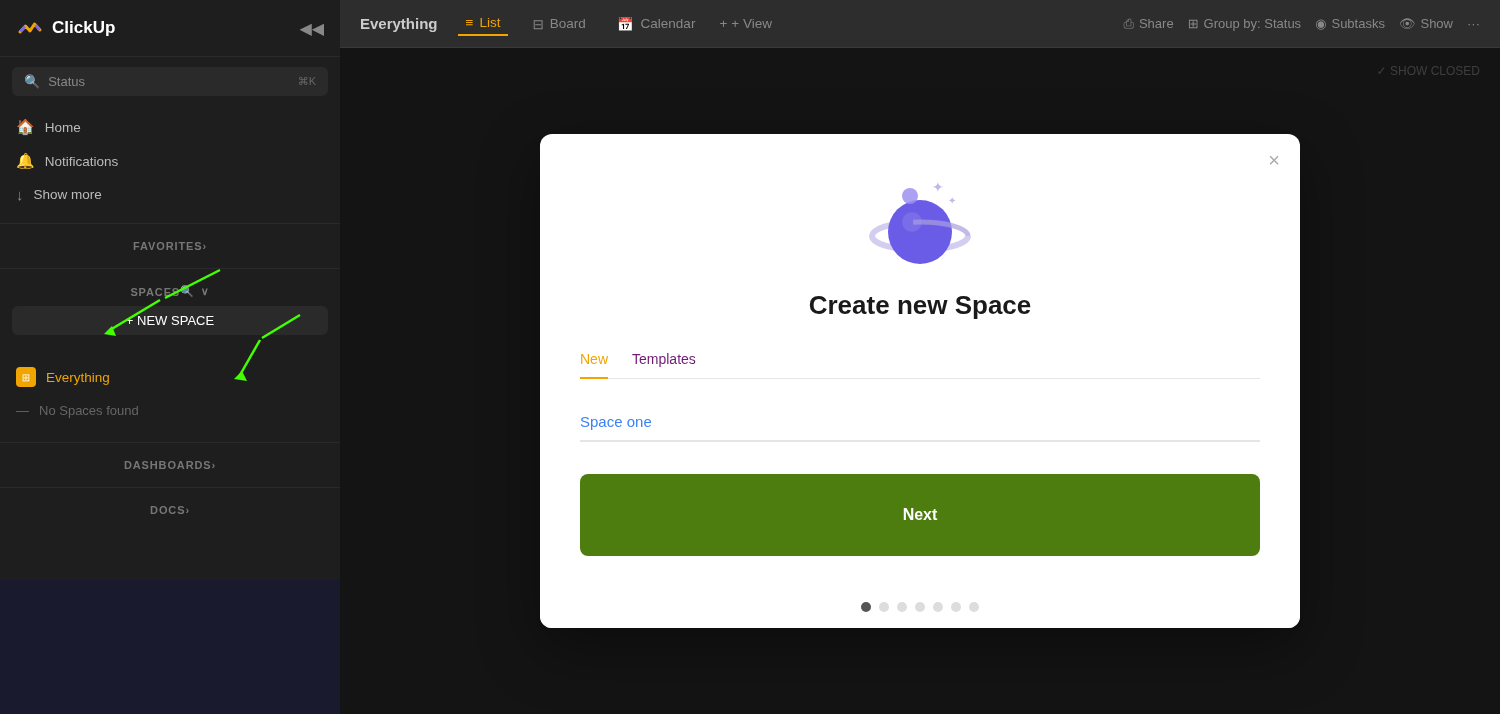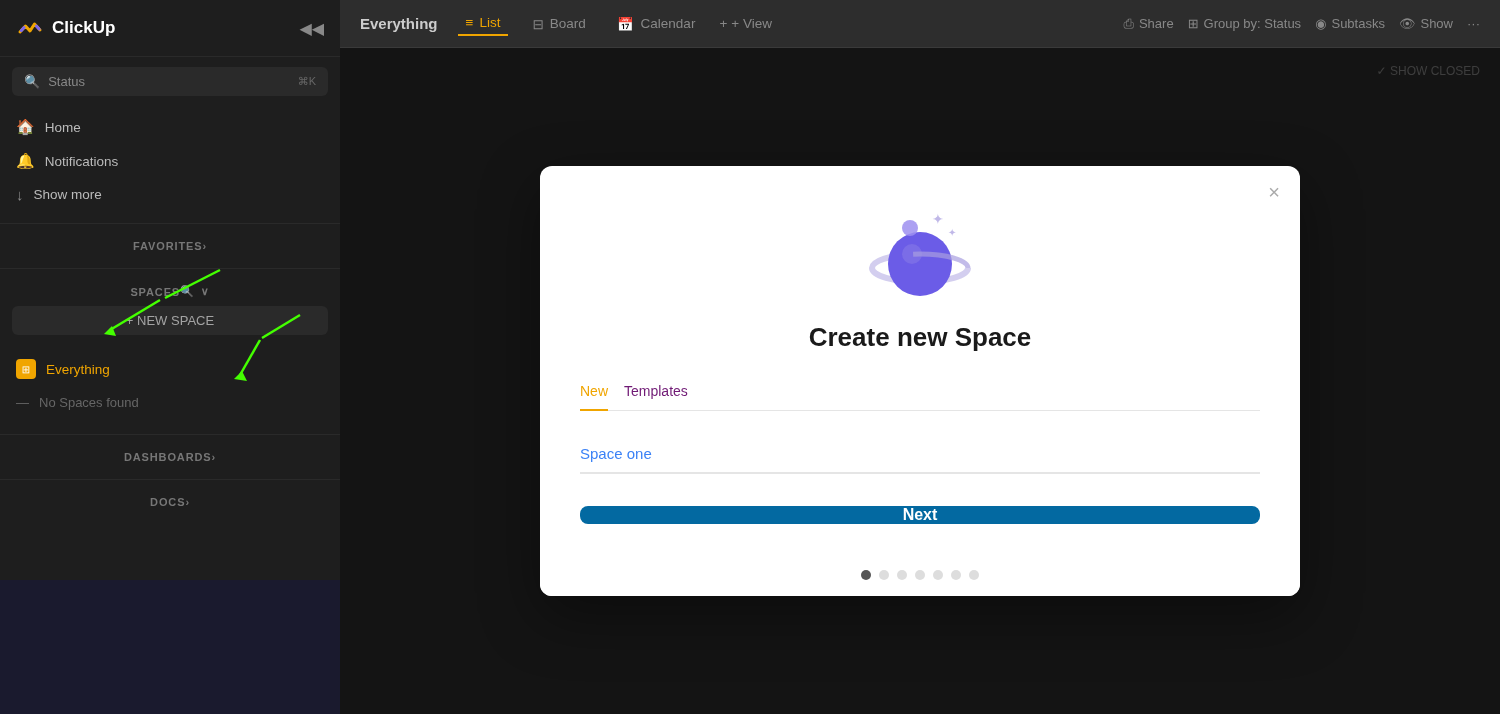--- a/index.html
+++ b/index.html
@@ -105,26 +105,26 @@
       margin-bottom: 8px;
     }
     .new-space-btn {
       display: flex;
       align-items: center;
       justify-content: center;
       gap: 6px;
       padding: 7px;
       background: #2a2a2a;
       border-radius: 6px;
-      color: #a3a3a3;
+      color: #ffffff;
       font-size: 13px;
       cursor: pointer;
       border: none;
       width: 100%;
-      margin-bottom: 16px;
+      margin-bottom: 24px;
     }
     .space-item {
       display: flex;
       align-items: center;
       gap: 10px;
       padding: 8px 4px;
       color: #f0a500;
       font-size: 13.5px;
       cursor: pointer;
     }
@@ -280,21 +280,21 @@
       font-size: 26px;
       font-weight: 700;
       color: #1a1a1a;
       margin-bottom: 0;
     }
     .modal-body {
       padding: 0 40px 30px;
     }
     .modal-tabs {
       display: flex;
-      gap: 16px;
+      gap: 24px;
       border-bottom: 1px solid #e5e5e5;
       margin-bottom: 24px;
     }
     .modal-tab {
       padding: 10px 0;
       font-size: 14px;
       color: #701a75;
       cursor: pointer;
       border-bottom: 2px solid transparent;
       margin-bottom: -1px;
@@ -314,25 +314,25 @@
       border: none;
       border-bottom: 2px solid #e5e5e5;
       padding: 10px 0;
       font-size: 15px;
       color: #3b82f6;
       outline: none;
       background: transparent;
     }
     .next-btn {
       width: 100%;
-      background: #0369a1;
+      background: #4d7c0f;
       color: #fff;
       border: none;
       border-radius: 8px;
-      padding: 0;
+      padding: 32px;
       font-size: 16px;
       font-weight: 600;
       cursor: pointer;
       margin-top: 32px;
     }
     .modal-dots {
       display: flex;
       align-items: center;
       justify-content: center;
       gap: 8px;

